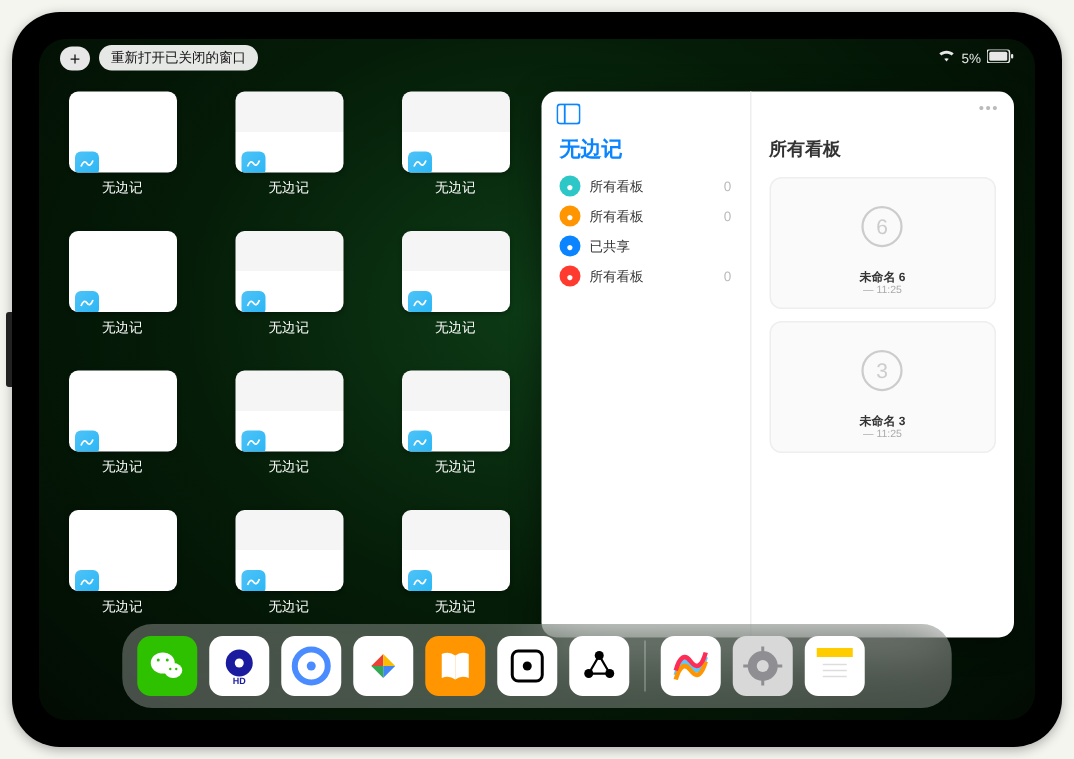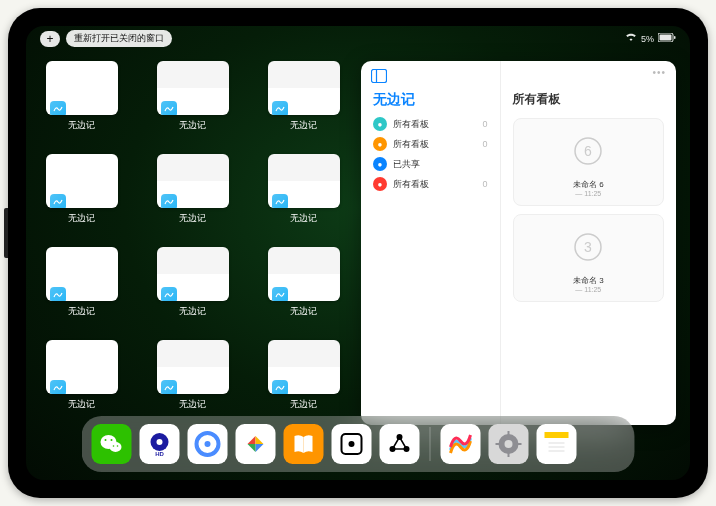--- a/index.html
+++ b/index.html
@@ -35,21 +35,21 @@
     .panel-row { display: flex; align-items: center; gap: 6px; }
     .panel-row-icon { width: 14px; height: 14px; border-radius: 50%; display: flex; align-items: center; justify-content: center; font-size: 8px; color: #fff; flex-shrink: 0; }
     .panel-row-label { font-size: 9px; color: #333; flex: 1; }
     .panel-row-count { font-size: 9px; color: #bbb; }
     
     .panel-right { flex: 1; padding: 30px 12px 12px; border-left: 1px solid #eee; }
     .panel-right-title { font-size: 12px; font-weight: 600; color: #333; margin-bottom: 10px; }
     .board-card { background: #fafafa; border: 1px solid #eee; border-radius: 8px; padding: 8px; margin-bottom: 8px; }
     .board-sketch { width: 100%; height: 48px; display: flex; align-items: center; justify-content: center; margin-bottom: 4px; }
     .board-sketch svg { width: 36px; height: 36px; }
-    .board-name { font-size: 8px; color: #333; text-align: center; font-weight: 400; }
+    .board-name { font-size: 8px; color: #333; text-align: center; font-weight: 700; }
     .board-meta { font-size: 7px; color: #aaa; text-align: center; }
     
     .dock { position: absolute; bottom: 8px; left: 50%; transform: translateX(-50%); background: rgba(200,200,200,0.35); backdrop-filter: blur(20px); border-radius: 20px; padding: 8px 10px; display: flex; align-items: center; gap: 8px; }
     .dock-icon { width: 40px; height: 40px; border-radius: 9px; display: flex; align-items: center; justify-content: center; font-size: 20px; position: relative; flex-shrink: 0; }
     .dock-divider { width: 1px; height: 34px; background: rgba(255,255,255,0.3); margin: 0 2px; }
     .dock-stack { display: grid; grid-template-columns: 1fr 1fr; grid-template-rows: 1fr 1fr; gap: 2px; padding: 2px; }
     .dock-stack-mini { border-radius: 3px; }
   </style>
 </head>
 <body>

